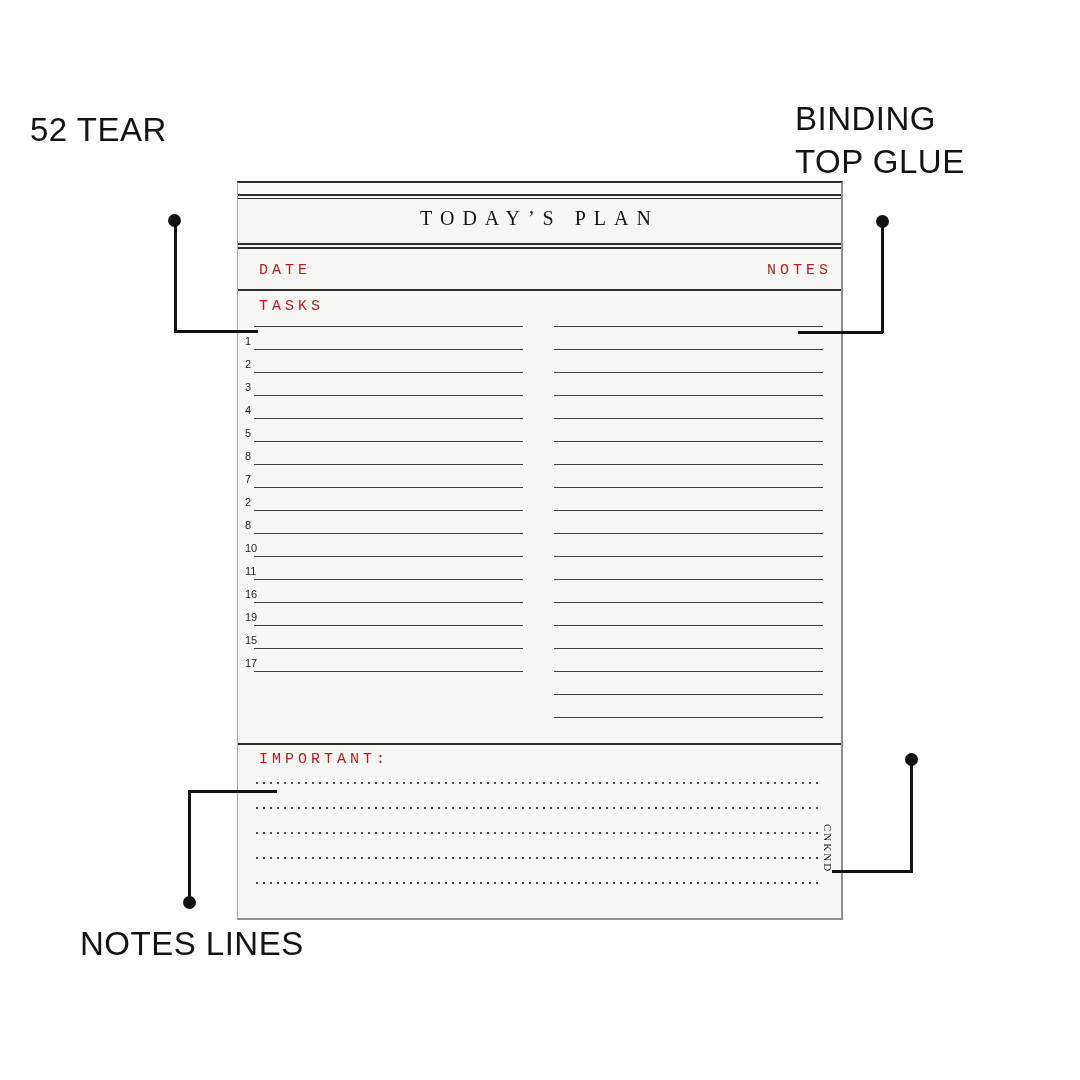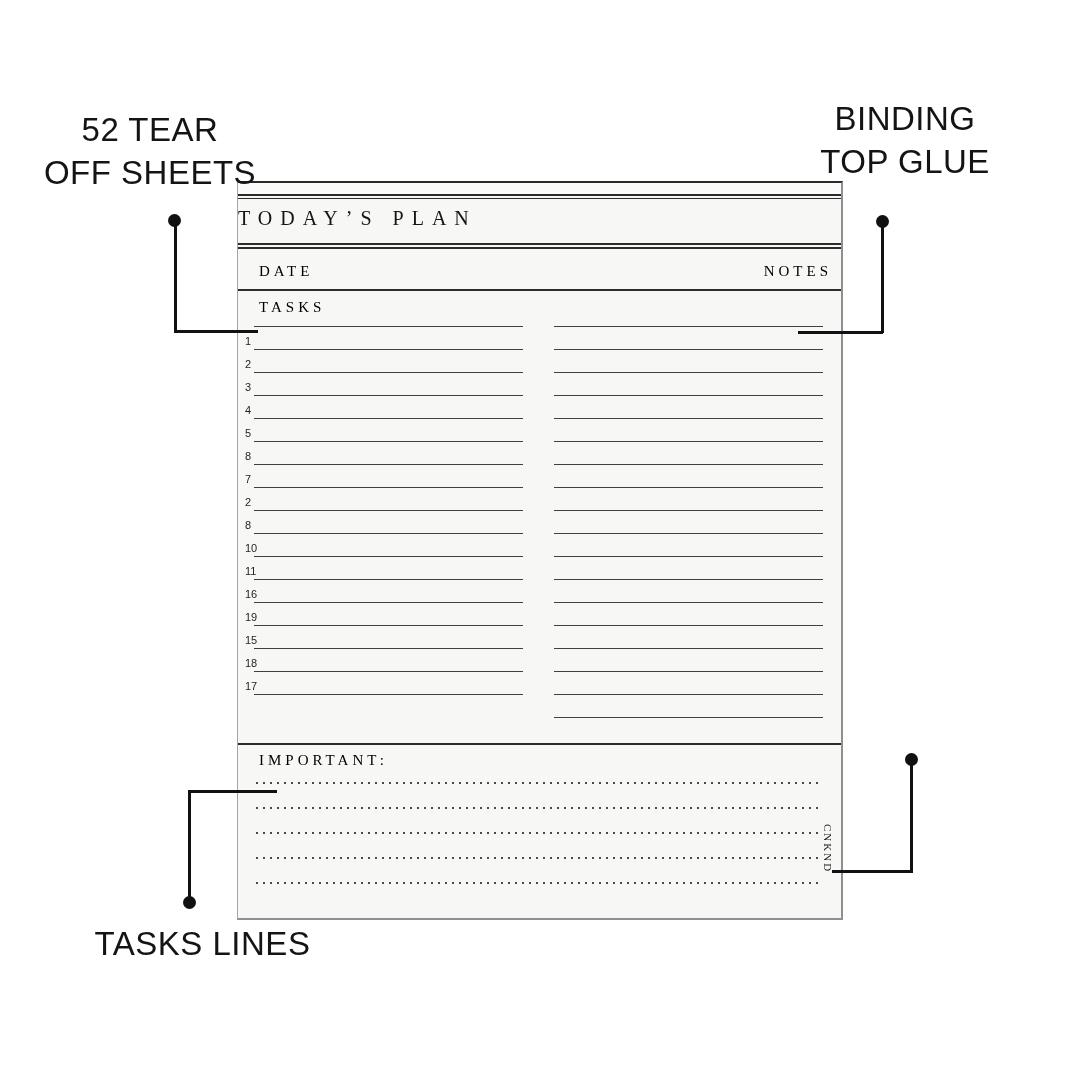--- a/index.html
+++ b/index.html
@@ -16,26 +16,26 @@
     border-left:1.5px solid #a5a5a5;
     border-right:2px solid #8f8f8f;
     border-bottom:2.5px solid #909090;
   }
   .pad-top-strip{position:absolute;left:0;right:0;top:0;height:11px;background:#fbfbfa;}
   .rule{position:absolute;left:0;right:0;height:1.5px;background:#2c2c2c;}
   .rule.thick{height:2px;}
 
   .pad-title{
     position:absolute;left:0;right:0;top:22px;height:26px;line-height:26px;
-    font-family:"Liberation Serif","DejaVu Serif",serif;
+    text-align:center;font-family:"Liberation Serif","DejaVu Serif",serif;
     font-size:20px;letter-spacing:8px;color:#151515;
   }
   .serif-label{
-    position:absolute;font-family:Liberation Serif, serif;
-    font-size:15px;letter-spacing:4px;color:#000000;height:20px;line-height:20px;
+    position:absolute;font-family:Liberation Mono, monospace;
+    font-size:15px;letter-spacing:4px;color:#b91c1c;height:20px;line-height:20px;
   }
 
   .task-col{
     position:absolute;top:143px;width:269px;
     border-top:1.5px solid #3f3f3f;
   }
   .task-col.left{left:16px;}
   .task-col.right{left:316px;}
   .task-row{
     position:relative;height:23px;box-sizing:border-box;
@@ -56,21 +56,21 @@
     position:absolute;left:584px;top:641px;width:18px;height:80px;
   }
   .brand-vert span{
     display:block;writing-mode:vertical-rl;
     font-family:"Liberation Serif","DejaVu Serif",serif;
     font-size:11px;letter-spacing:2px;color:#222;
   }
 
   
   .callout-label{
-    position:absolute;text-align:center;color:#141414;
+    position:absolute;color:#141414;
     font-size:33px;line-height:43px;letter-spacing:0.5px;
   }
   .callout-dot{position:absolute;width:13px;height:13px;border-radius:50%;background:#111;}
   .cl{position:absolute;background:#111;}
   .cl.v{width:3px;}
   .cl.h{height:3px;}
 </style>
 </head>
 <body>
 
@@ -131,23 +131,20 @@
         <div class="task-row">
           <span class="task-num">16</span>
         </div>
         <div class="task-row">
           <span class="task-num">19</span>
         </div>
         <div class="task-row">
           <span class="task-num">15</span>
         </div>
         <div class="task-row">
-          <span class="task-num">18</span>
-        </div>
-        <div class="task-row">
           <span class="task-num">17</span>
         </div>
       </div>
     <div class="task-col right">
         <div class="task-row"></div>
         <div class="task-row"></div>
         <div class="task-row"></div>
         <div class="task-row"></div>
         <div class="task-row"></div>
         <div class="task-row"></div>
@@ -176,36 +173,35 @@
         <div class="dotted-line"></div>
       </div>
 
     <div class="brand-vert">
       <span>CNKND</span>
     </div>
   </div>
 
   <div class="callout-label" style="left:30px;top:108px;width:240px">
     <div>52 TEAR</div>
-    <div>OFF SHEETS</div>
   </div>
   <div class="callout-dot" style="left:168px;top:214px"></div>
   <div class="cl v" style="left:174px;top:221px;height:111px"></div>
   <div class="cl h" style="left:174px;top:330px;width:84px"></div>
 
   <div class="callout-label" style="left:795px;top:97px;width:220px">
     <div>BINDING</div>
     <div>TOP GLUE</div>
   </div>
   <div class="callout-dot" style="left:876px;top:215px"></div>
   <div class="cl v" style="left:881px;top:222px;height:111px"></div>
   <div class="cl h" style="left:798px;top:331px;width:85px"></div>
 
   <div class="callout-dot" style="left:905px;top:753px"></div>
   <div class="cl v" style="left:910px;top:760px;height:112px"></div>
   <div class="cl h" style="left:832px;top:870px;width:81px"></div>
 
-  <div class="callout-label" style="left:80px;top:922px;width:245px">TASKS LINES</div>
+  <div class="callout-label" style="left:80px;top:922px;width:245px">NOTES LINES</div>
   <div class="callout-dot" style="left:183px;top:896px"></div>
   <div class="cl v" style="left:188px;top:792px;height:111px"></div>
   <div class="cl h" style="left:188px;top:790px;width:89px"></div>
 
 </div>
 
 </body></html>

